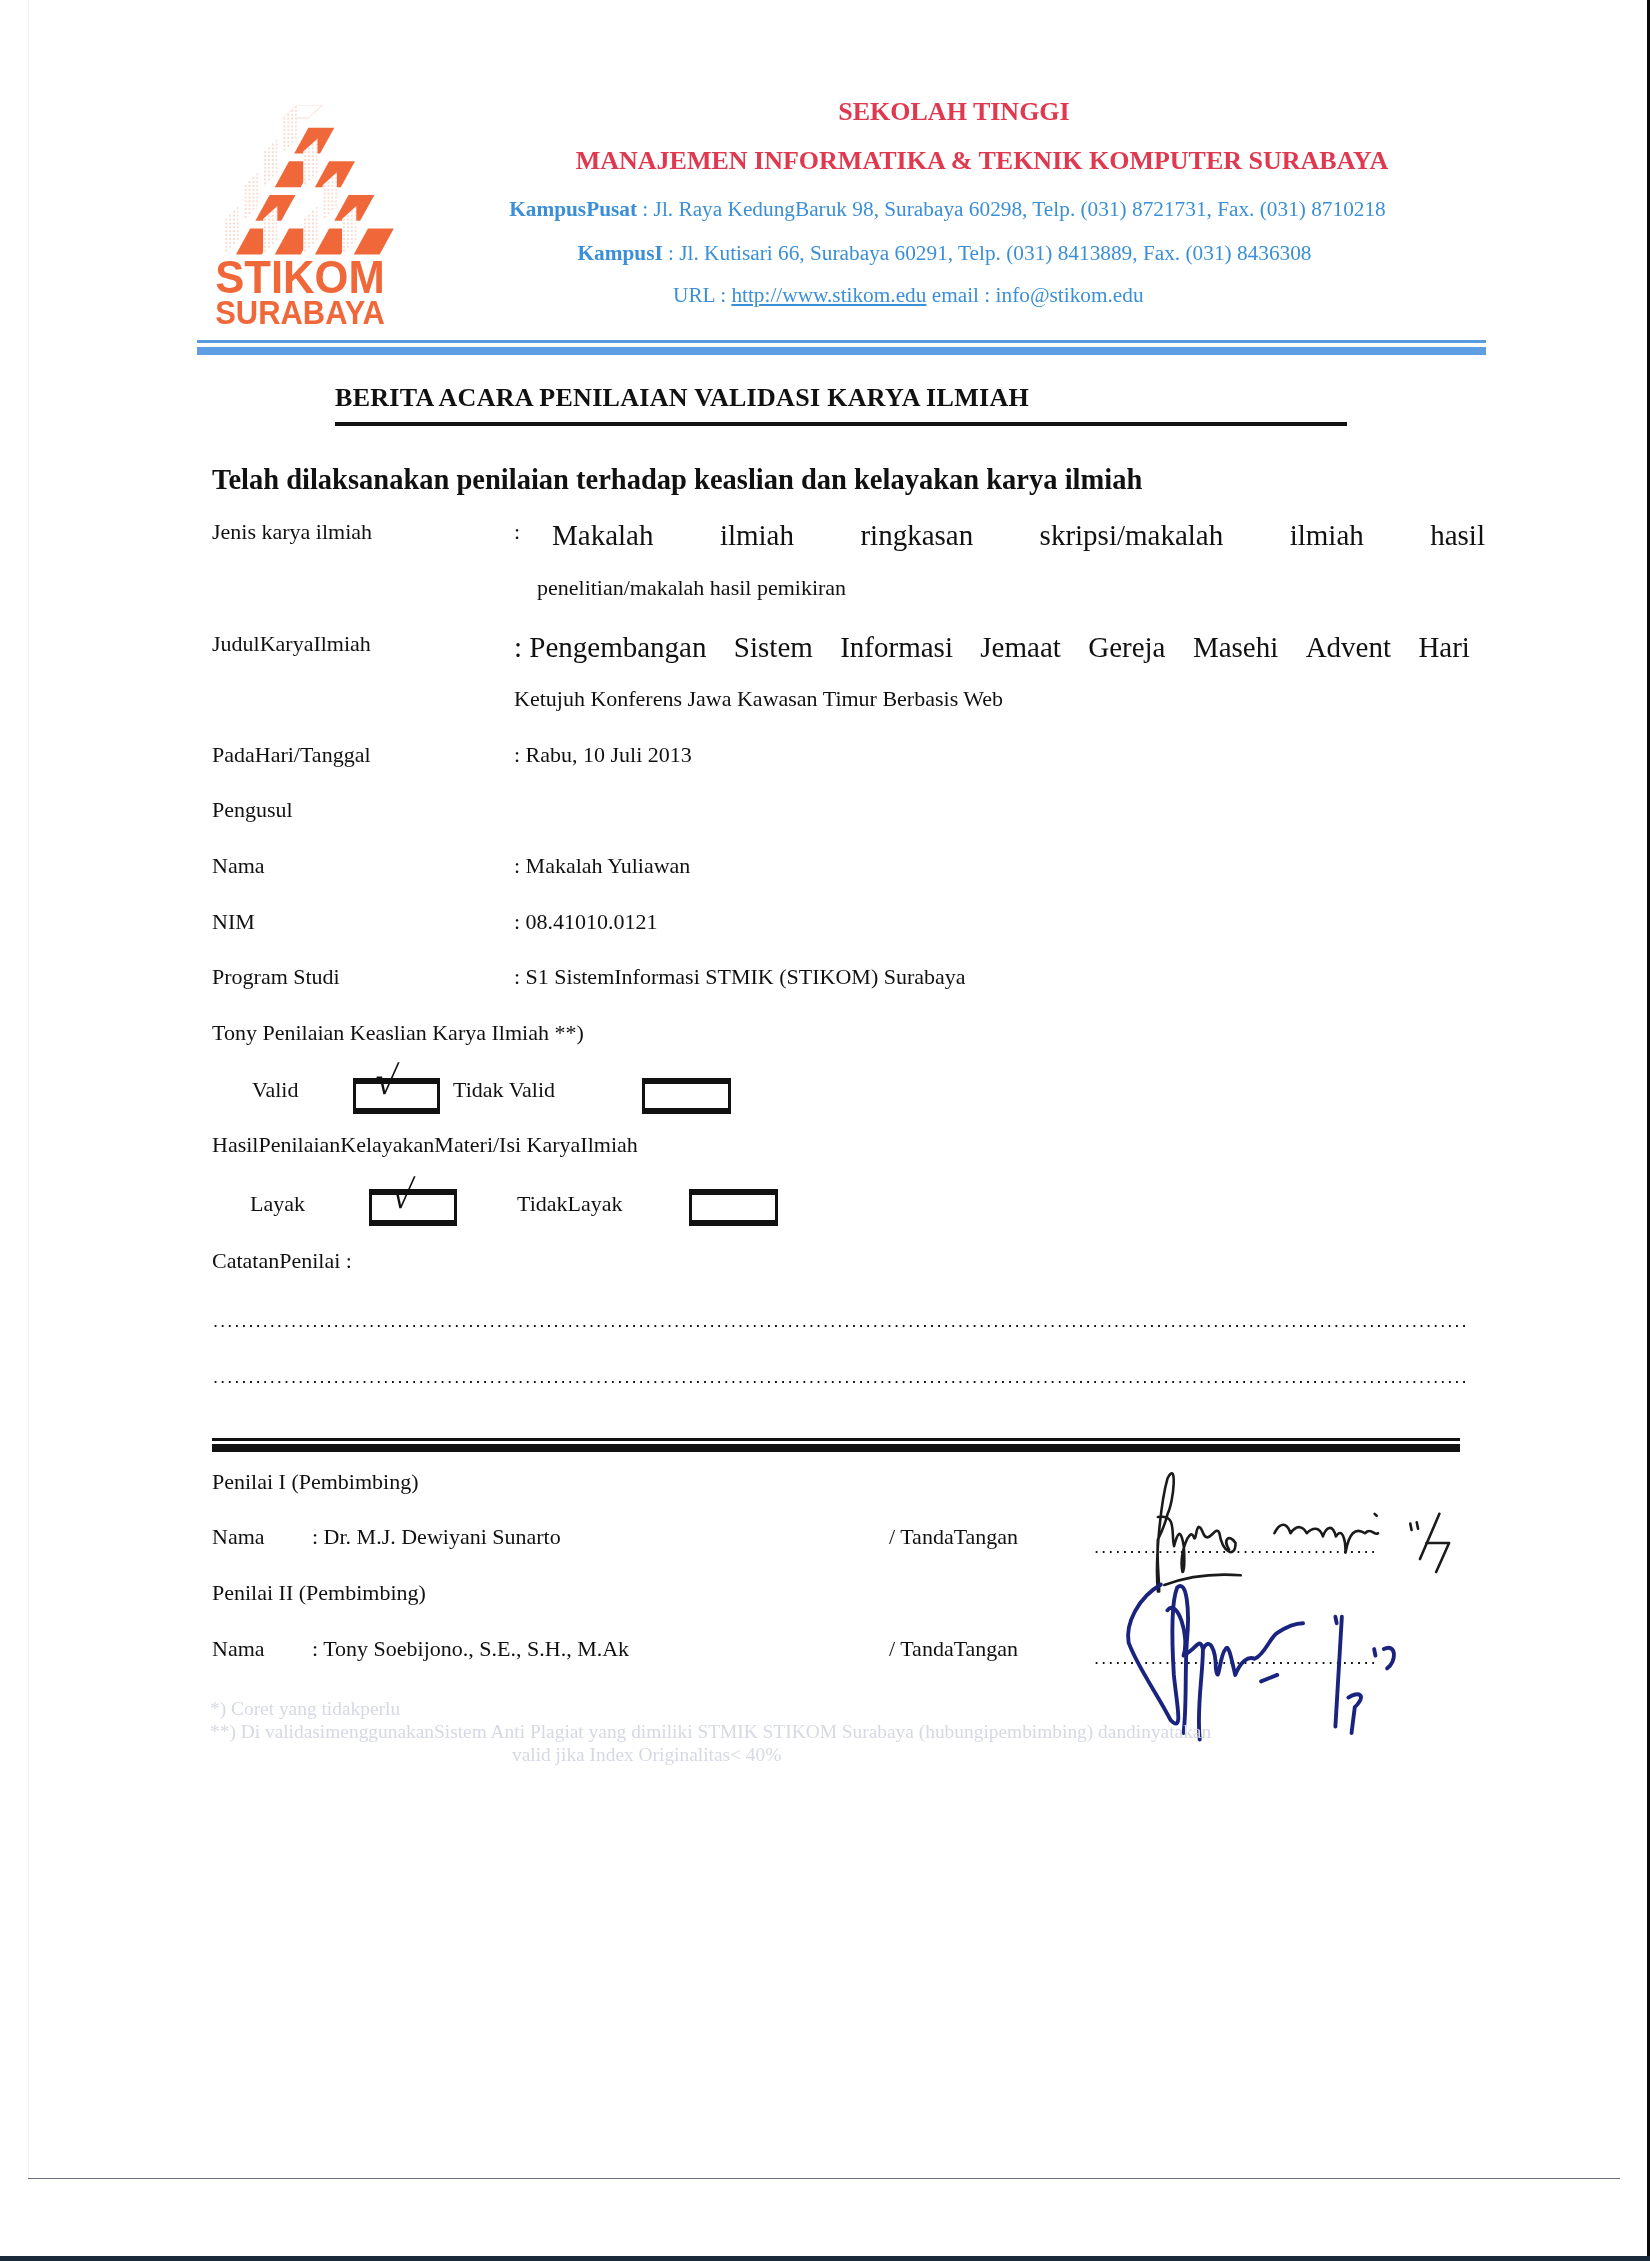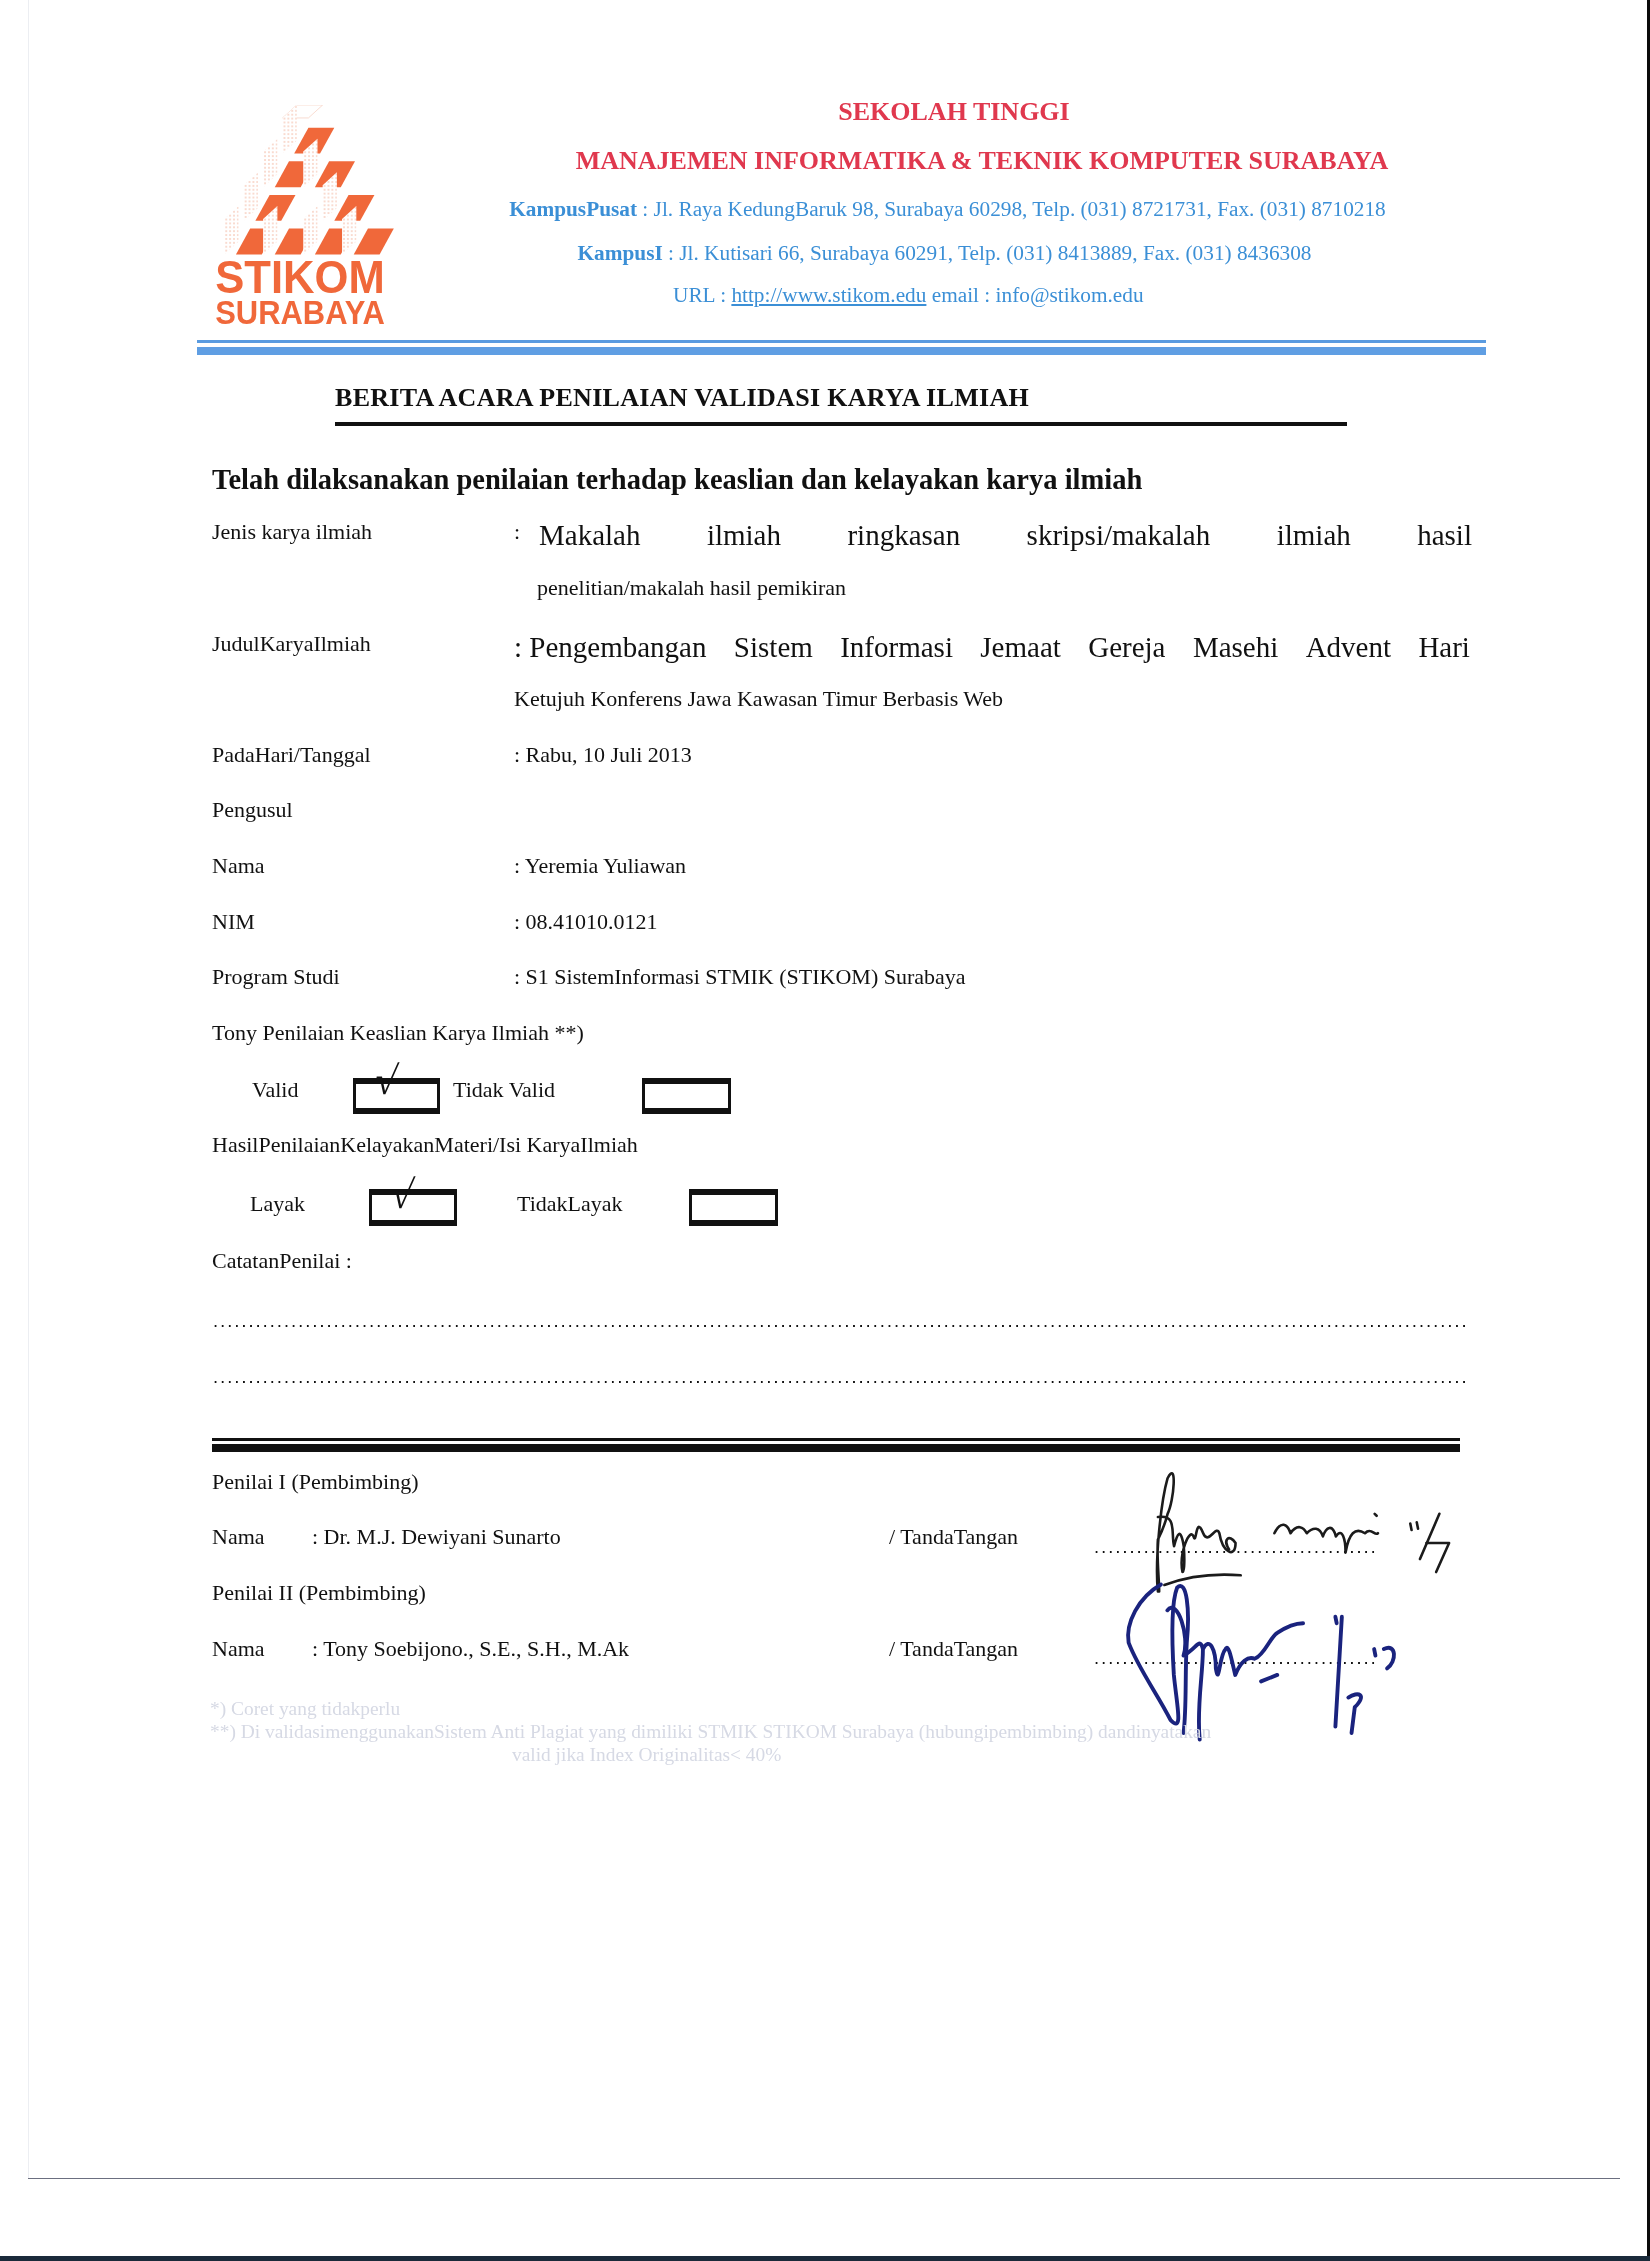--- a/index.html
+++ b/index.html
@@ -127,21 +127,21 @@
   <div class="rule-thick"></div>
 </div>
 
 <div class="title">BERITA ACARA PENILAIAN VALIDASI KARYA ILMIAH</div>
 <div class="title-underline"></div>
 
 <div class="txt bold" style="left:212px; top:466px; font-size:28.5px;">Telah dilaksanakan penilaian terhadap keaslian dan kelayakan karya ilmiah</div>
 
 <div class="txt" style="left:212px; top:521px;">Jenis karya ilmiah</div>
 <div class="txt" style="left:514px; top:521px;">:</div>
-<div class="justify-line" style="left:539px; top:521px; width:933px;text-align:center;">
+<div class="justify-line" style="left:552px; top:521px; width:933px;text-align:center;">
   <span>Makalah</span>
   <span>ilmiah</span>
   <span>ringkasan</span>
   <span>skripsi/makalah</span>
   <span>ilmiah</span>
   <span>hasil</span>
 </div>
 <div class="txt" style="left:537px; top:577px;">penelitian/makalah hasil pemikiran</div>
 
 <div class="txt" style="left:212px; top:633px;">JudulKaryaIlmiah</div>
@@ -156,21 +156,21 @@
   <span>Hari</span>
 </div>
 <div class="txt" style="left:514px; top:688px;">Ketujuh Konferens Jawa Kawasan Timur Berbasis Web</div>
 
 <div class="txt" style="left:212px; top:744px;">PadaHari/Tanggal</div>
 <div class="txt" style="left:514px; top:744px;">: Rabu, 10 Juli 2013</div>
 
 <div class="txt" style="left:212px; top:799px;">Pengusul</div>
 
 <div class="txt" style="left:212px; top:855px;">Nama</div>
-<div class="txt" style="left:514px; top:855px;">: Yeremia Yuliawan</div>
+<div class="txt" style="left:514px; top:855px;">: Makalah Yuliawan</div>
 
 <div class="txt" style="left:212px; top:911px;">NIM</div>
 <div class="txt" style="left:514px; top:911px;">: 08.41010.0121</div>
 
 <div class="txt" style="left:212px; top:966px;">Program Studi</div>
 <div class="txt" style="left:514px; top:966px;">: S1 SistemInformasi STMIK (STIKOM) Surabaya</div>
 
 <div class="txt" style="left:212px; top:1022px;">Tony Penilaian Keaslian Karya Ilmiah **)</div>
 <div class="txt" style="left:252px; top:1079px;">Valid</div>
 <div class="cbox" style="left:353px; top:1078px; width:87px; height:36px;"></div>

